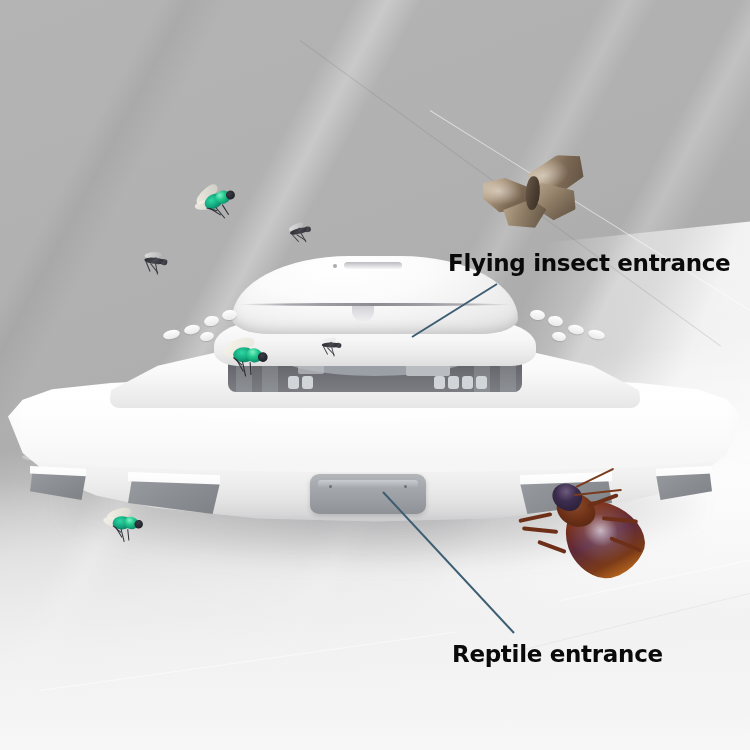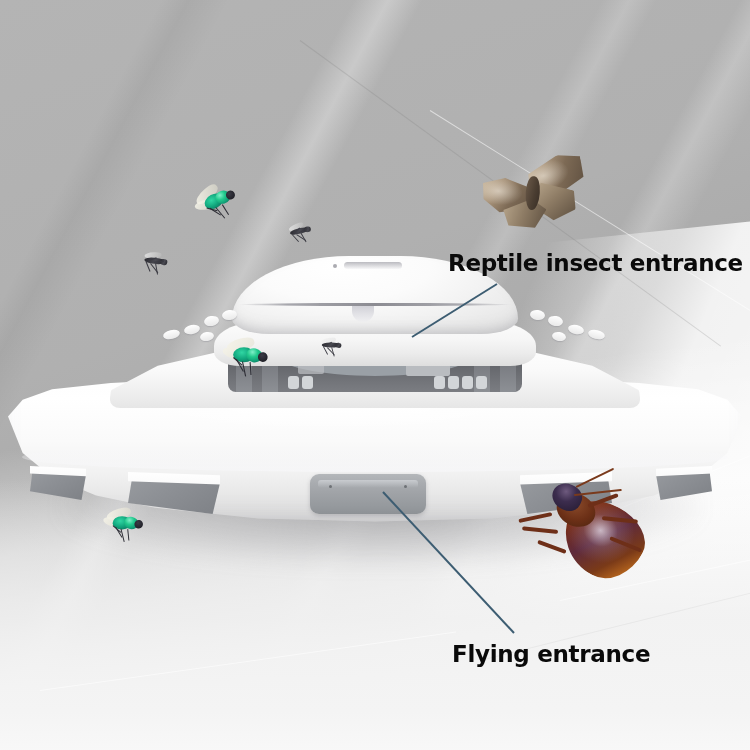--- a/index.html
+++ b/index.html
@@ -425,17 +425,17 @@
         <div class="rleg" style="left: 66px; top: 38px; width: 36px; height: 4px; transform: rotate(6deg);"></div>
         <div class="rleg" style="left: 74px; top: 58px; width: 34px; height: 4px; transform: rotate(22deg);"></div>
       </div>
     </div>
 
   <svg class="leader" id="leaders" width="750" height="750" style="left:0;top:0">
       <line x1="497" y1="284" x2="412" y2="337" stroke="#3d5d72" stroke-width="2"></line>
       <line x1="383" y1="492" x2="514" y2="633" stroke="#3d5d72" stroke-width="2"></line>
     </svg>
 
-  <div class="callout-text" id="label-flying">Reptile insect entrance</div>
-
-  <div class="callout-text" id="label-reptile">Flying entrance</div>
+  <div class="callout-text" id="label-flying">Flying insect entrance</div>
+
+  <div class="callout-text" id="label-reptile">Reptile entrance</div>
 
 </div>
 
 </body></html>

